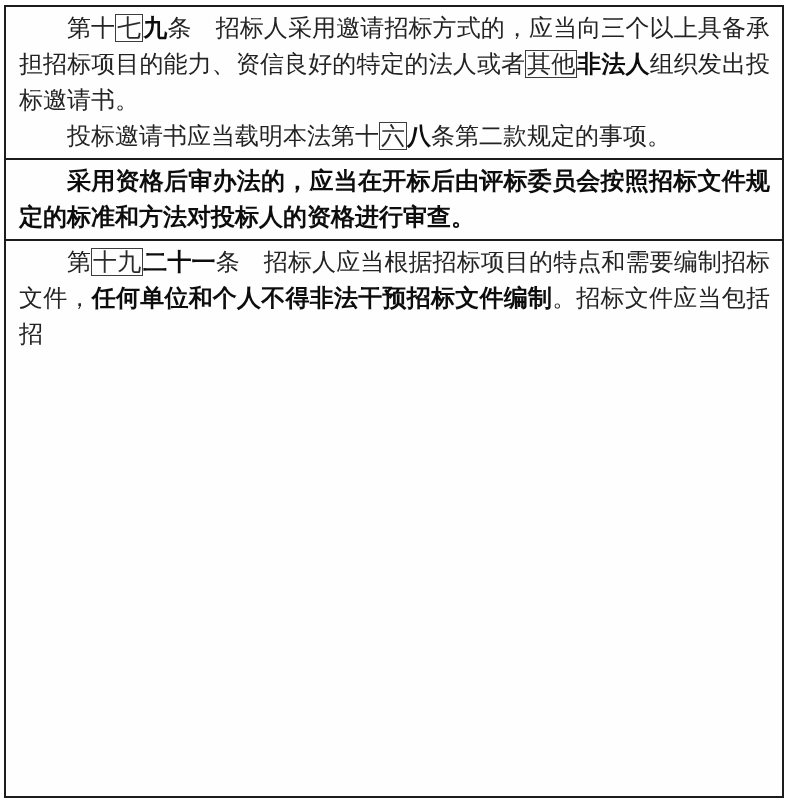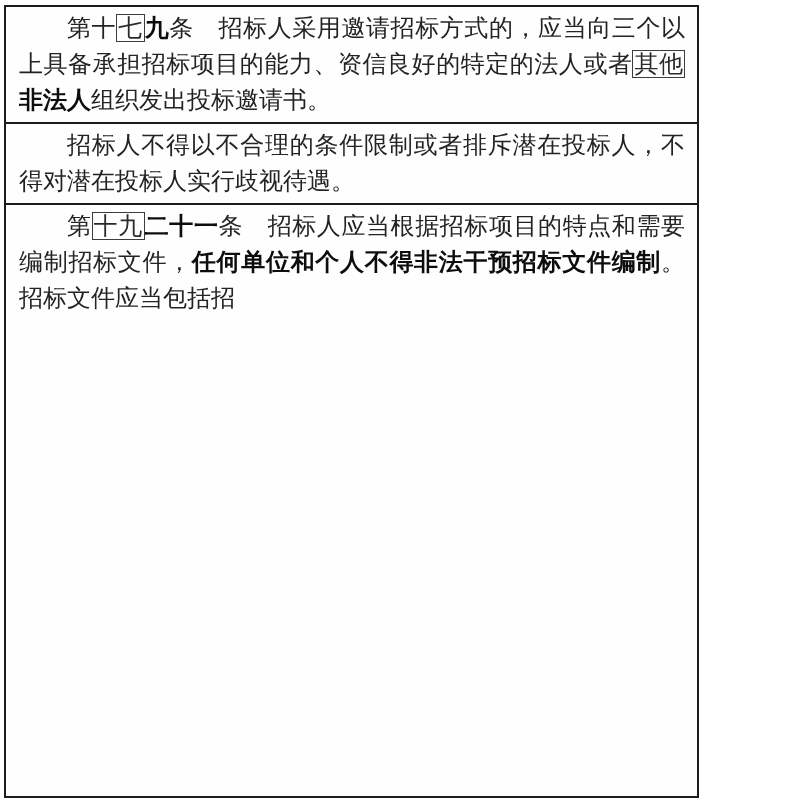--- a/index.html
+++ b/index.html
@@ -6,21 +6,21 @@
     margin: 0;
     padding: 0;
     background: #ffffff;
     width: 788px;
     height: 802px;
     overflow: hidden;
   }
   .doc-table {
     box-sizing: border-box;
     margin: 5px 4px 0 4px;
-    width: 695px;
+    width: 780px;
     height: 793px;
     border: 2px solid #1c1c1c;
     overflow: hidden;
     background: #fffefe;
   }
   .doc-row {
     box-sizing: border-box;
     padding: 3px 12px 4px 13px;
     border-bottom: 2px solid #1c1c1c;
     overflow: hidden;
@@ -59,20 +59,21 @@
     -webkit-box-decoration-break: clone;
     box-decoration-break: clone;
   }
 </style>
 </head>
 <body>
 
 <div class="doc-table">
     <div class="doc-row">
       <p><span class="run-n">第十</span><span class="run-x">七</span><span class="run-b">九</span><span class="run-n">条　招标人采用邀请招标方式的，应当向三个以上具备承担招标项目的能力、资信良好的特定的法人或者</span><span class="run-x">其他</span><span class="run-b">非法人</span><span class="run-n">组织发出投标邀请书。</span></p>
+      <p><span class="run-n">投标邀请书应当载明本法第十</span><span class="run-x">六</span><span class="run-b">八</span><span class="run-n">条第二款规定的事项。</span></p>
     </div>
     <div class="doc-row">
-      <p><span class="run-n">招标人不得以不合理的条件限制或者排斥潜在投标人，不得对潜在投标人实行歧视待遇。</span></p>
+      <p><span class="run-b">采用资格后审办法的，应当在开标后由评标委员会按照招标文件规定的标准和方法对投标人的资格进行审查。</span></p>
     </div>
     <div class="doc-row">
       <p><span class="run-n">第</span><span class="run-x">十九</span><span class="run-b">二十一</span><span class="run-n">条　招标人应当根据招标项目的特点和需要编制招标文件，</span><span class="run-b">任何单位和个人不得非法干预招标文件编制</span><span class="run-n">。招标文件应当包括招</span></p>
     </div>
   </div>
 
 </body></html>

